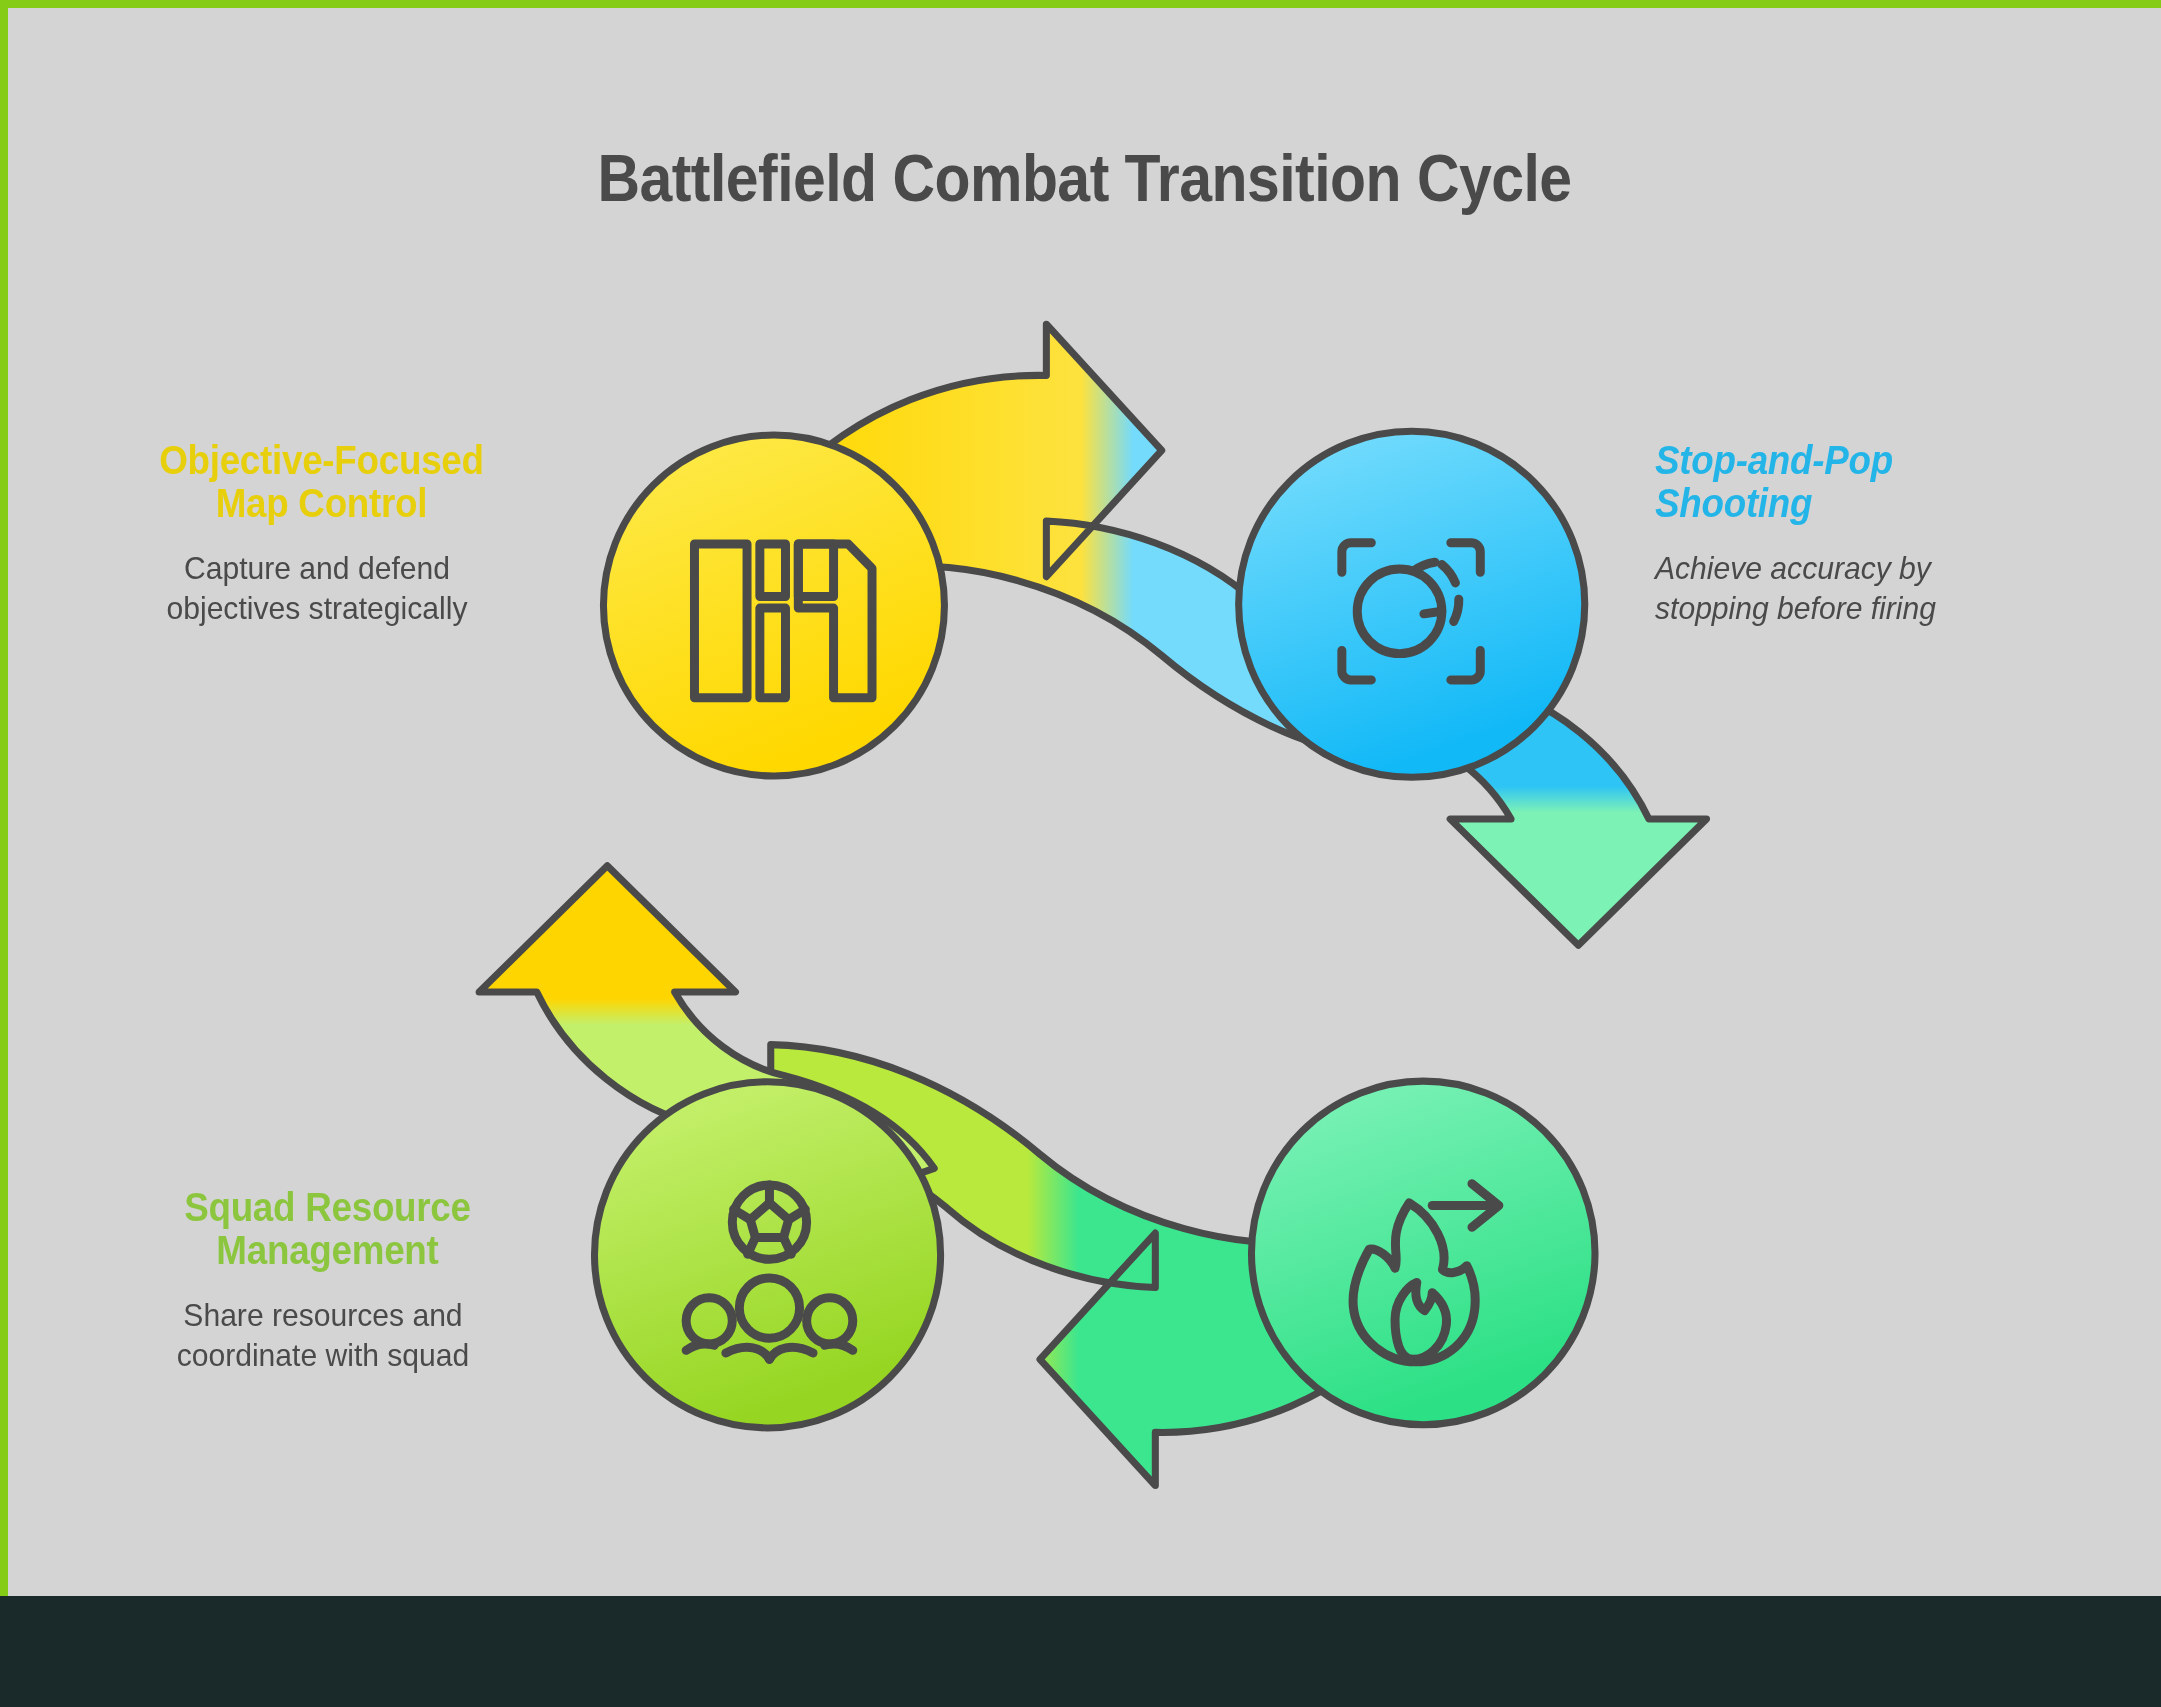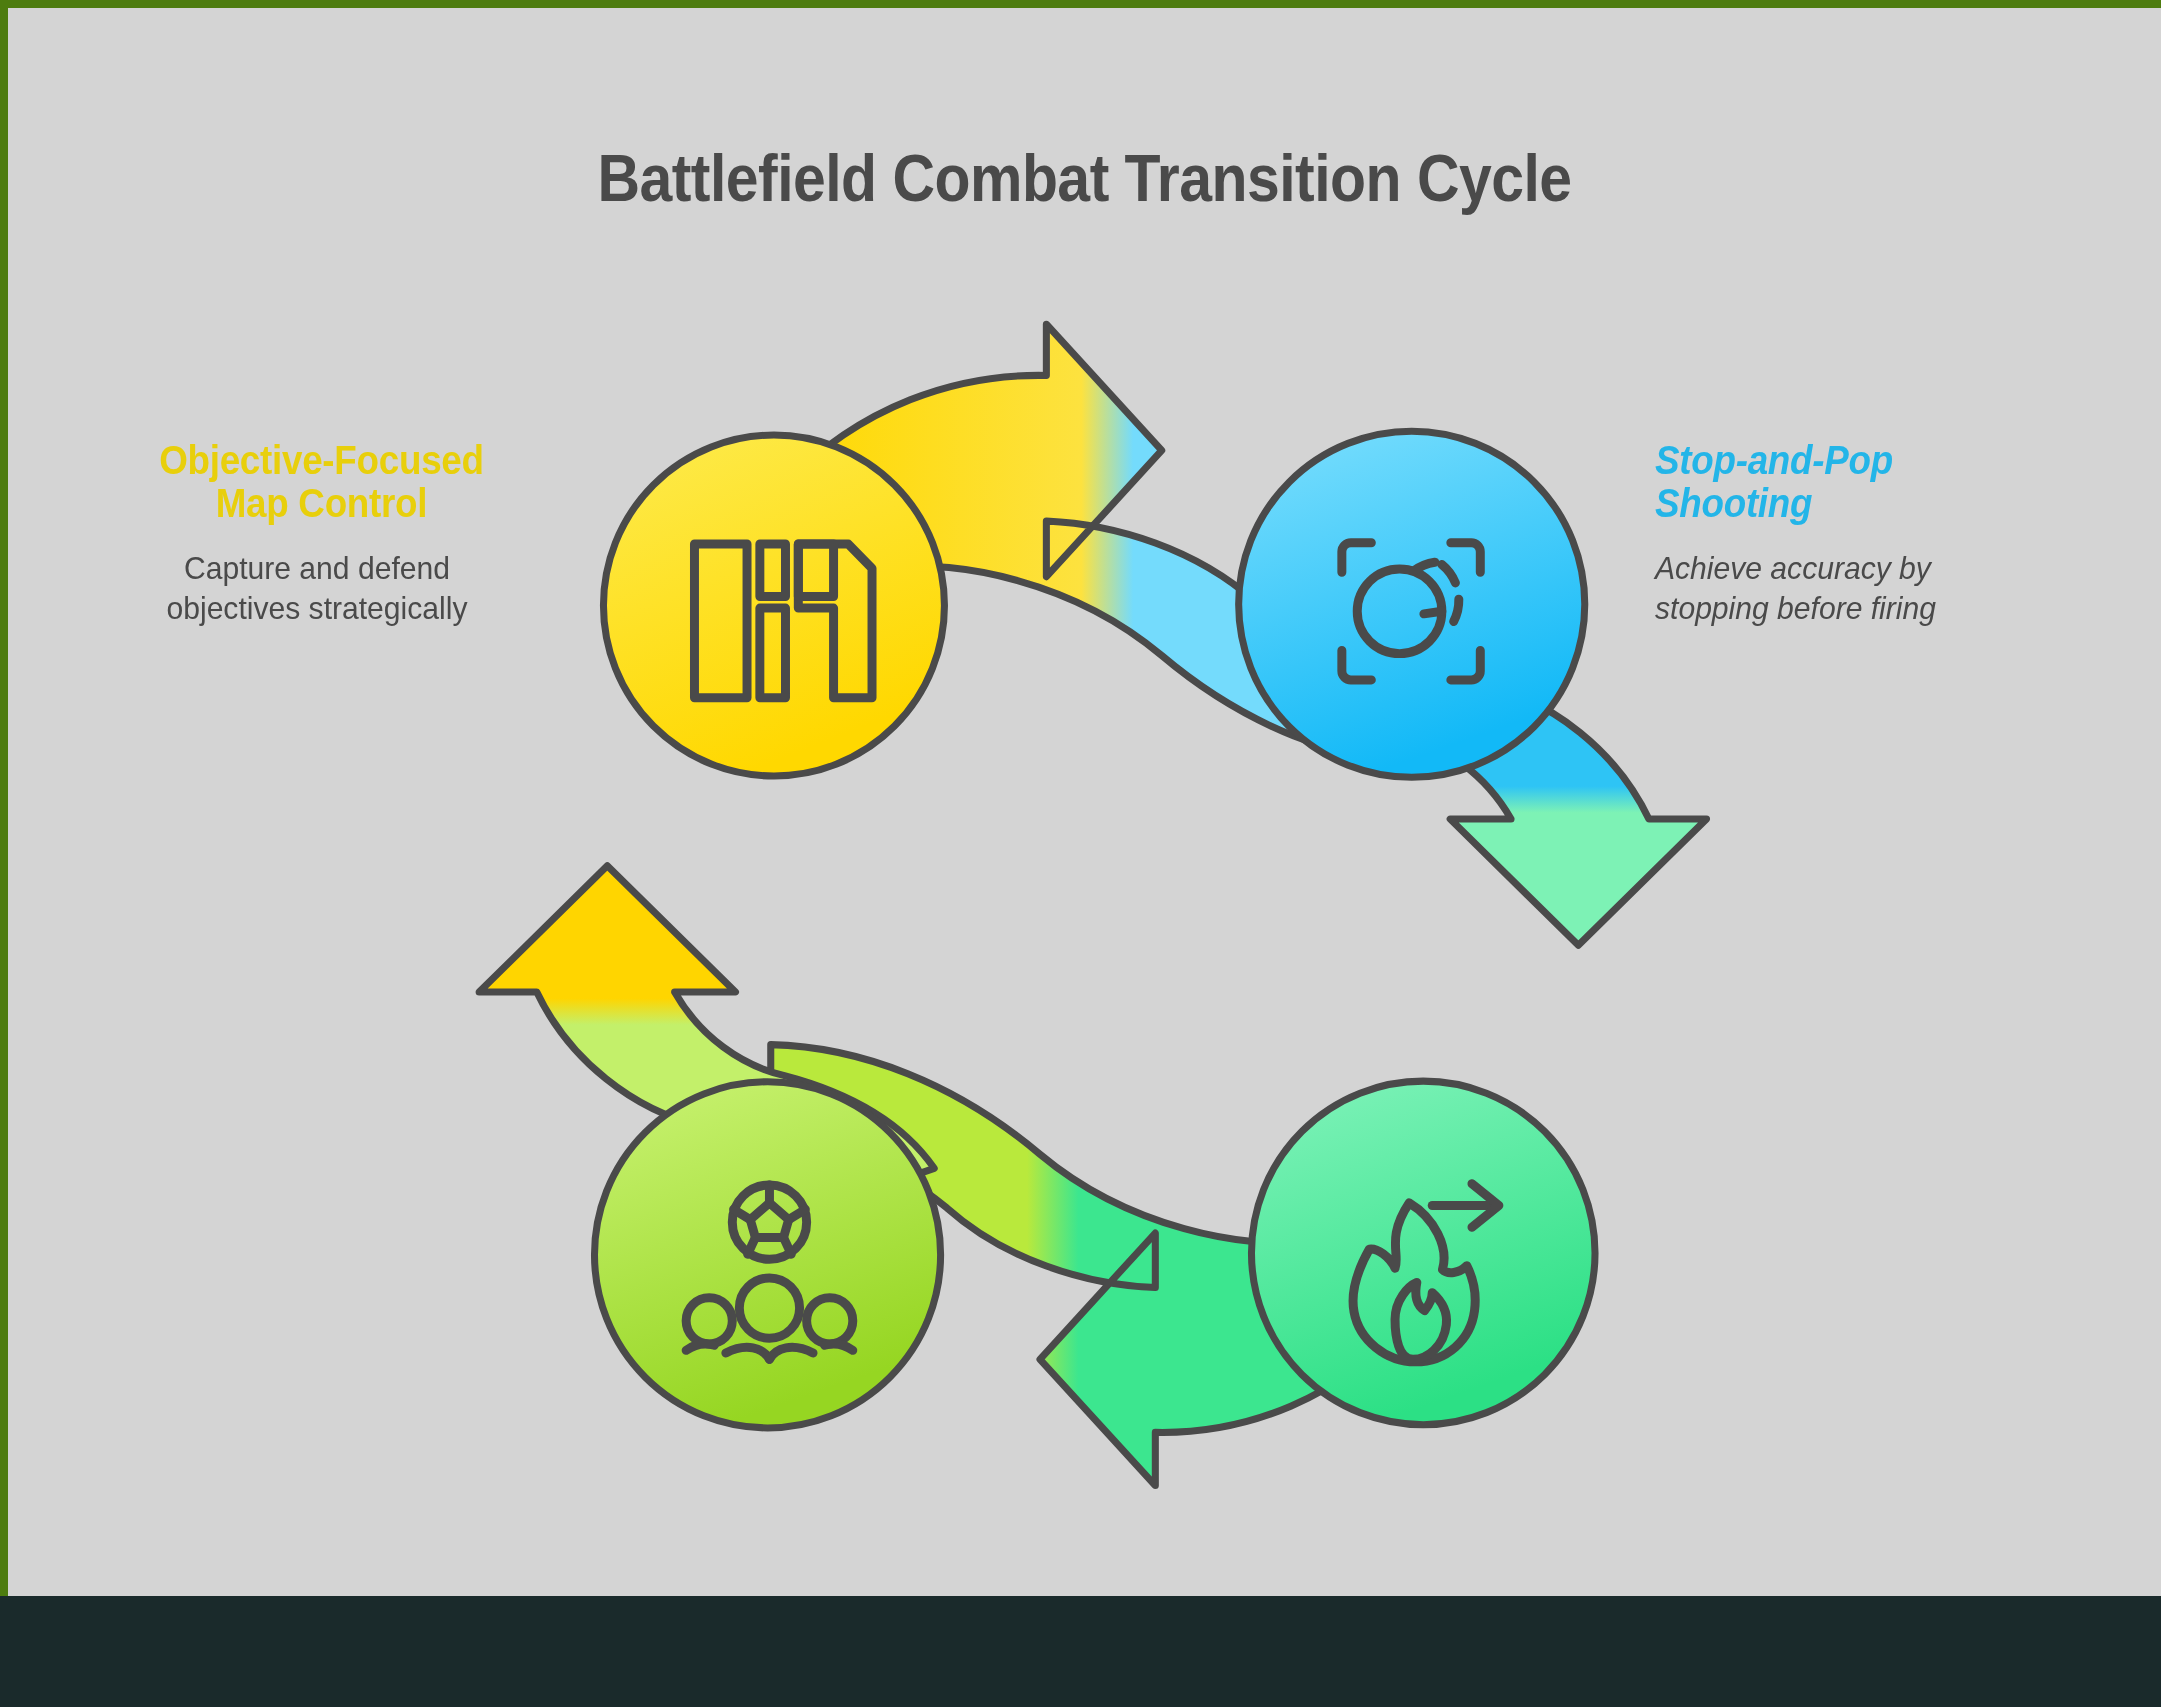--- a/index.html
+++ b/index.html
@@ -11,21 +11,21 @@
     width: 2161px;
     height: 1708px;
     overflow: hidden;
     font-family: "Liberation Sans", sans-serif;
   }
 
   #canvas {
     position: relative;
     width: 2161px;
     height: 1708px;
-    background: #4d7c0f;
+    background: #84cc16;
   }
 
   
   #slide {
     position: absolute;
     left: 8.3px;
     top: 8.3px;
     width: 2153px;
     height: 1588px;
     background: #d4d4d4;
@@ -299,19 +299,29 @@
         <span>Stop-and-Pop</span><br>
         <span>Shooting</span>
       </div>
       <div class="node-desc">
         <span>Achieve accuracy by</span><br>
         <span>stopping before firing</span>
       </div>
     </div>
 
 
+    <div class="node-text right-align" id="text-squad">
+      <div class="node-title" style="color:#8cc63e">
+        <span>Squad Resource</span><br>
+        <span>Management</span>
+      </div>
+      <div class="node-desc">
+        <span>Share resources and</span><br>
+        <span>coordinate with squad</span>
+      </div>
+    </div>
 
   </div>
 
   <div id="footer-band"></div>
 
 </div>
 
 
 </body></html>

